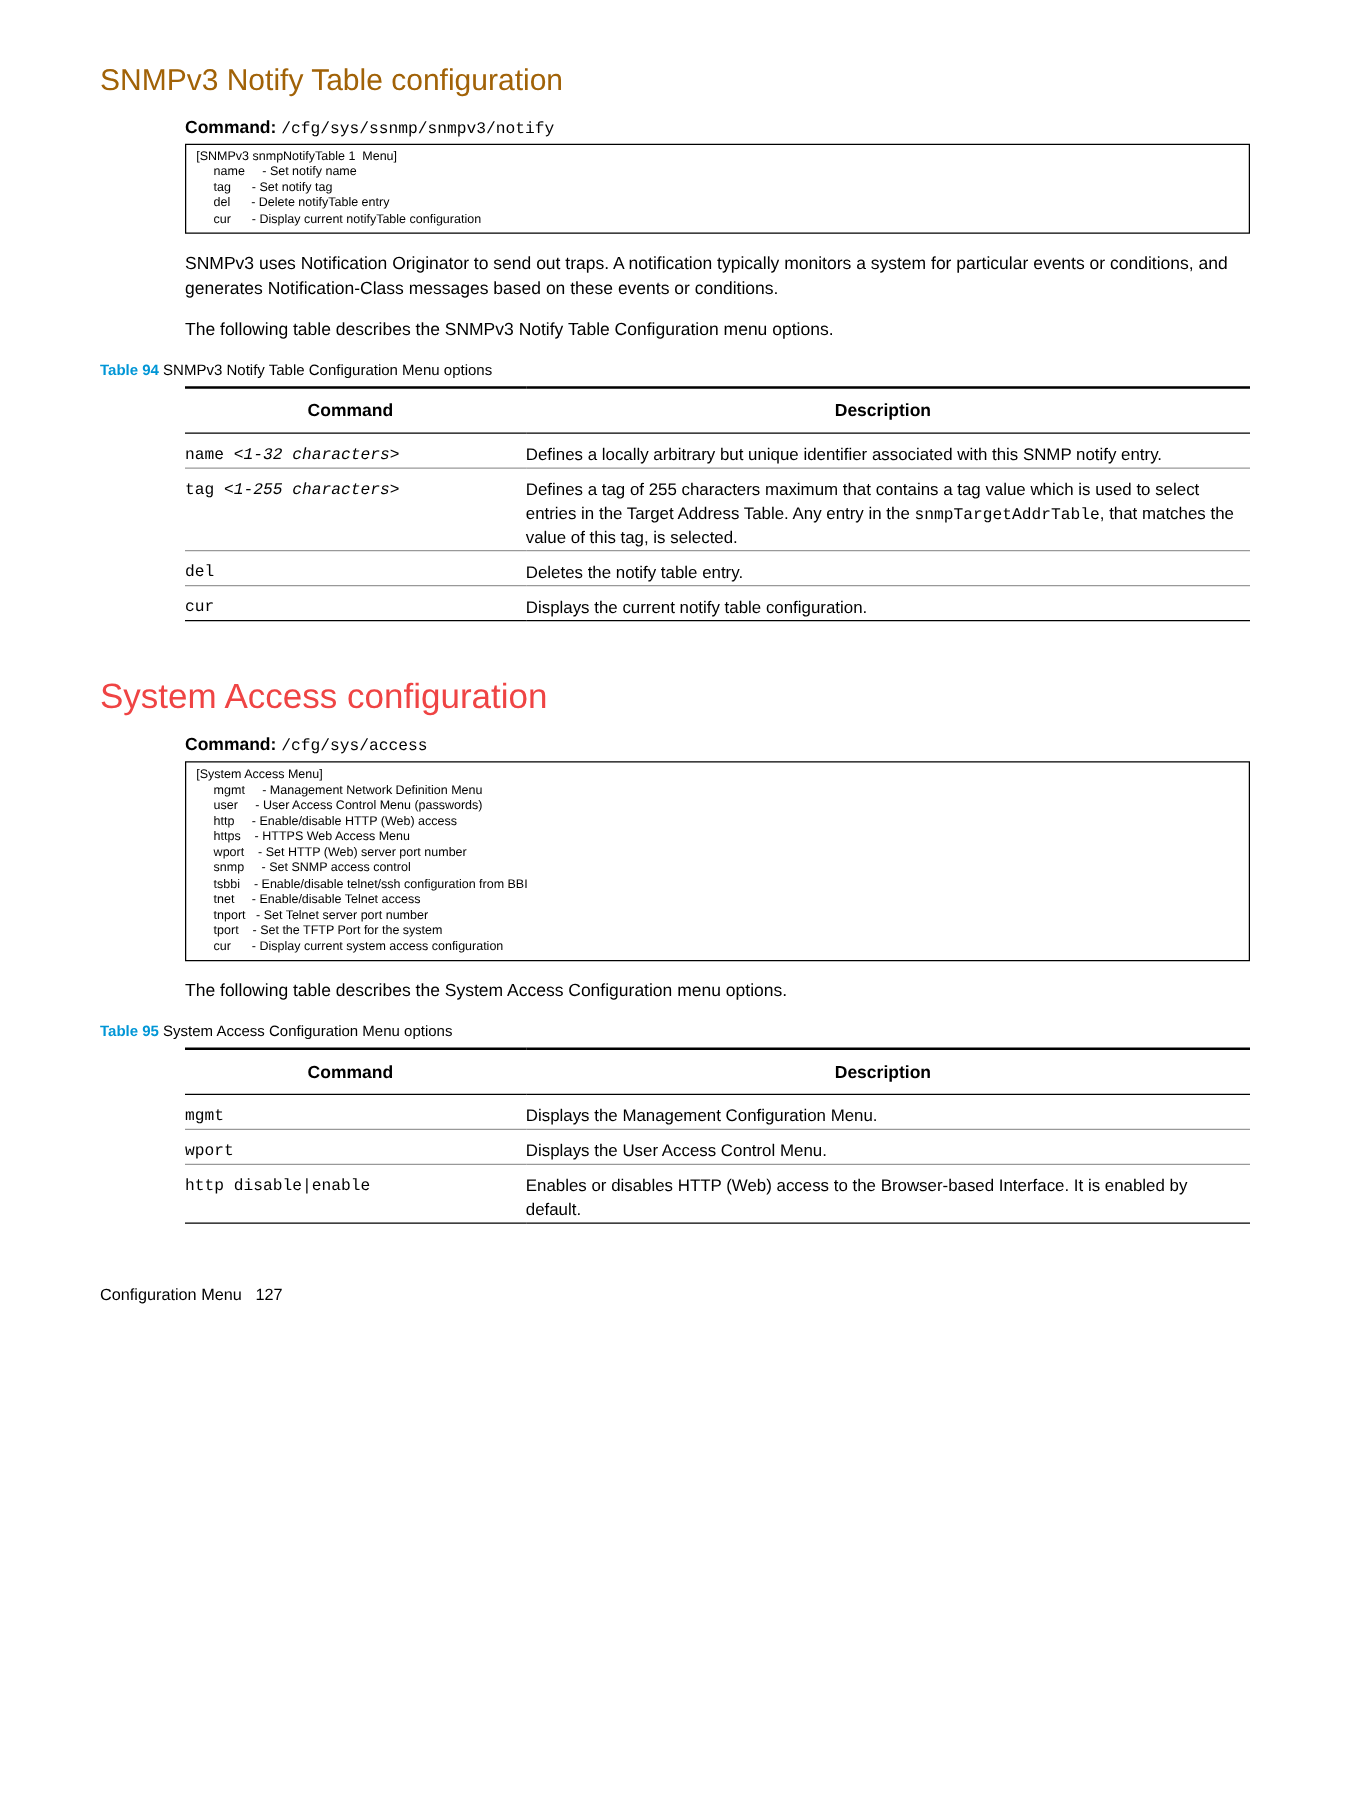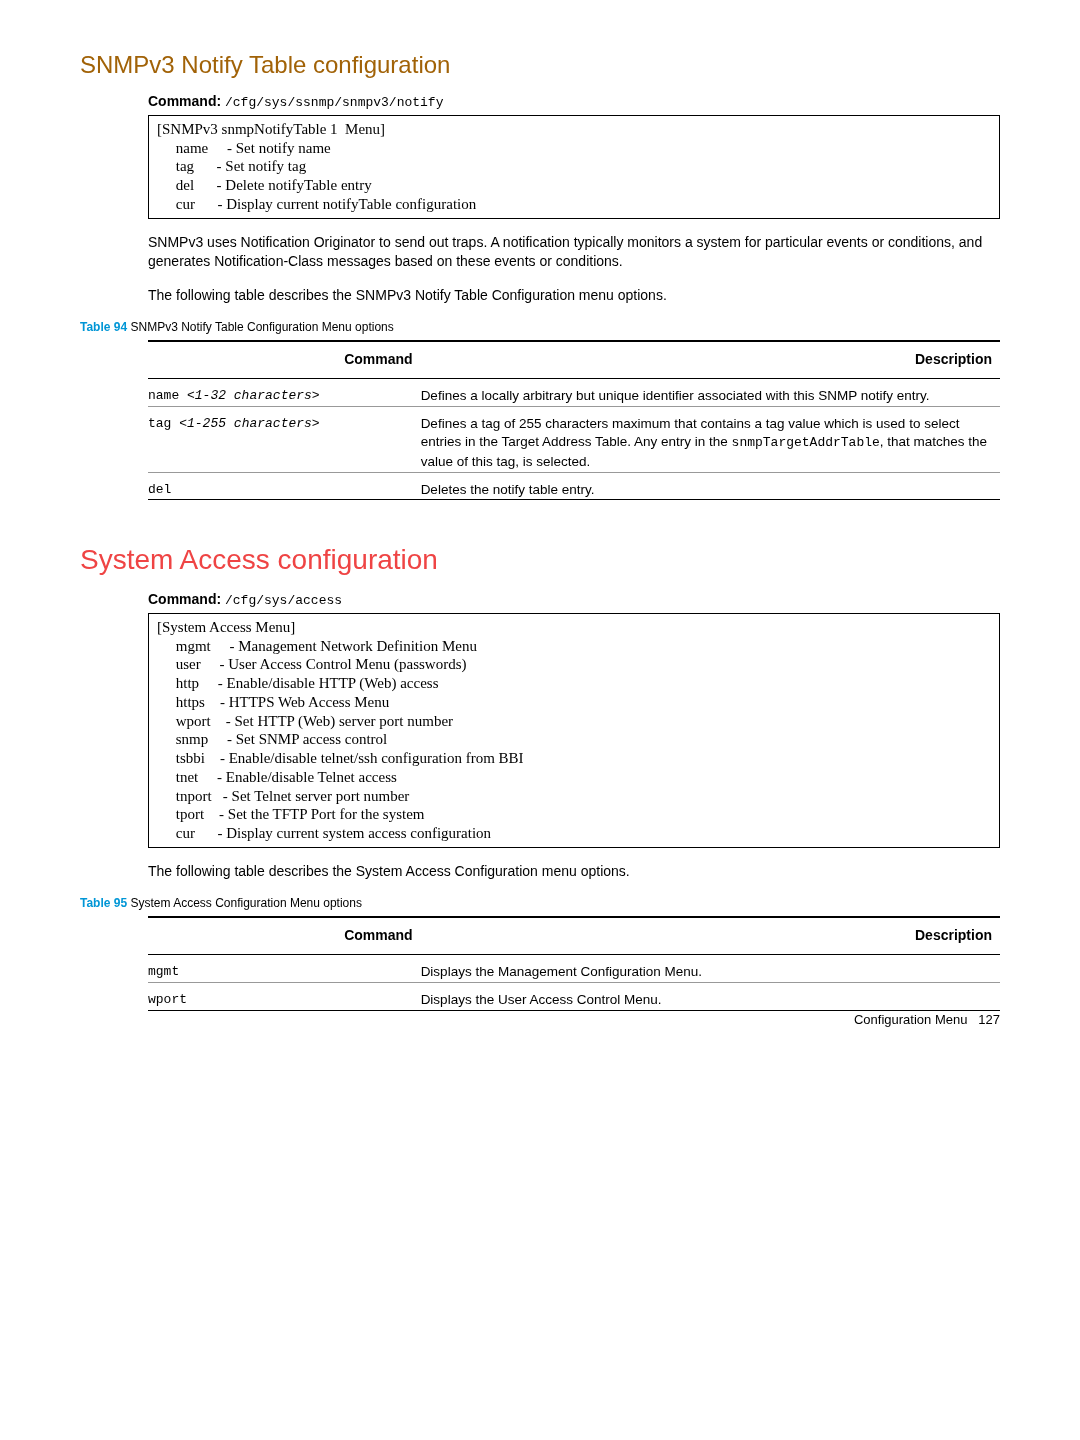--- a/index.html
+++ b/index.html
@@ -25,60 +25,61 @@
   }
   .cmd-line {
     margin-left: 68px;
     margin-bottom: 3px;
   }
   .cmd-line b { font-weight: bold; }
   .codebox {
     margin-left: 68px;
     border: 1px solid #000;
     padding: 4px 8px;
-    font-family: Liberation Serif, serif;
-    font-size: 15px;
+    font-family: Liberation Sans, sans-serif;
+    font-size: 10px;
     white-space: pre;
     line-height: 1.25;
   }
   p.body {
     margin: 14px 0 14px 68px;
   }
   .tbl-caption {
     font-size: 12px;
     margin-bottom: 4px;
     margin-top: 10px;
   }
   .tbl-caption .tnum { color: #0096d6; font-weight: bold; }
   table.opts {
     margin-left: 68px;
     border-collapse: collapse;
     width: calc(100% - 68px);
     border-top: 2.5px solid #000;
     border-bottom: 1.5px solid #000;
   }
   table.opts th {
-    text-align: right;
+    text-align: center;
     font-size: 14px;
     padding: 8px 8px 8px 0;
     border-bottom: 1.5px solid #000;
     vertical-align: top;
   }
   table.opts td {
     padding: 8px 8px 0 0;
     border-bottom: 0.5px solid #999;
     vertical-align: top;
     font-size: 13.5px;
   }
   table.opts tr:last-child td { border-bottom: none; }
   table.opts td.c { font-family: "Courier New", monospace; font-size: 13px; white-space: nowrap; }
   table.opts td.c i { font-style: italic; }
   code.inline { font-family: "Courier New", monospace; font-size: 13px; }
   .footer {
-    text-align: right;
+    margin-top: 48px;
+    text-align: left;
     font-size: 13px;
   }
 </style>
 </head>
 <body>
 
 <h2 class="sub">SNMPv3 Notify Table configuration</h2>
 
 <div class="cmd-line">
   <b>Command:</b>
@@ -112,20 +113,24 @@
       <td>Defines a locally arbitrary but unique identifier associated with this SNMP notify entry.</td>
     </tr>
     <tr>
       <td class="c"><span>tag </span><i>&lt;1-255 characters&gt;</i></td>
       <td><span>Defines a tag of 255 characters maximum that contains a tag value which is used to select entries in the Target Address Table. Any entry in the </span><code class="inline">snmpTargetAddrTable</code><span>, that matches the value of this tag, is selected.</span></td>
     </tr>
     <tr>
       <td class="c">del</td>
       <td>Deletes the notify table entry.</td>
     </tr>
+    <tr>
+      <td class="c">cur</td>
+      <td>Displays the current notify table configuration.</td>
+    </tr>
   </tbody>
 </table>
 
 <h1 class="main">System Access configuration</h1>
 
 <div class="cmd-line">
   <b>Command:</b>
   <code class="inline">/cfg/sys/access</code>
 </div>
 
@@ -158,18 +163,22 @@
   </thead>
   <tbody>
     <tr>
       <td class="c">mgmt</td>
       <td>Displays the Management Configuration Menu.</td>
     </tr>
     <tr>
       <td class="c">wport</td>
       <td>Displays the User Access Control Menu.</td>
     </tr>
+    <tr>
+      <td class="c">http disable|enable</td>
+      <td>Enables or disables HTTP (Web) access to the Browser-based Interface. It is enabled by default.</td>
+    </tr>
   </tbody>
 </table>
 
 <div class="footer">
   <span>Configuration Menu</span>&nbsp;&nbsp;&nbsp;<span>127</span>
 </div>
 
 </body></html>

